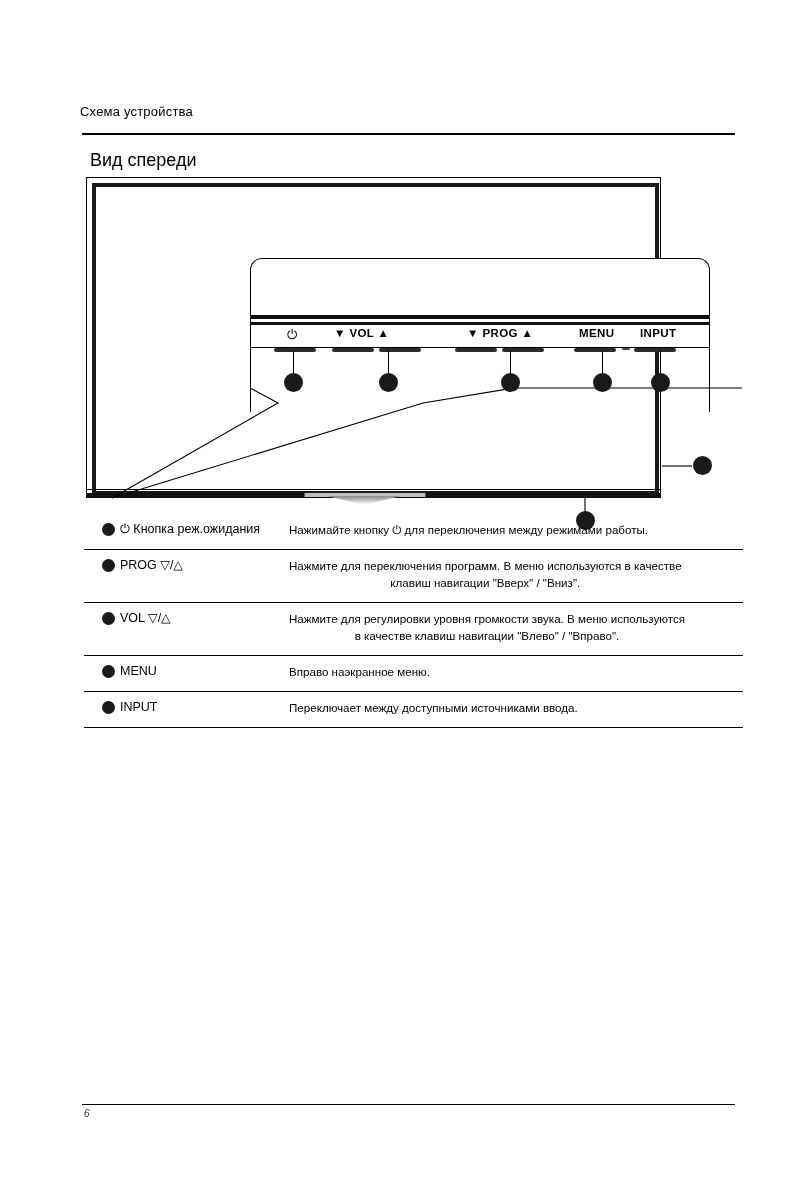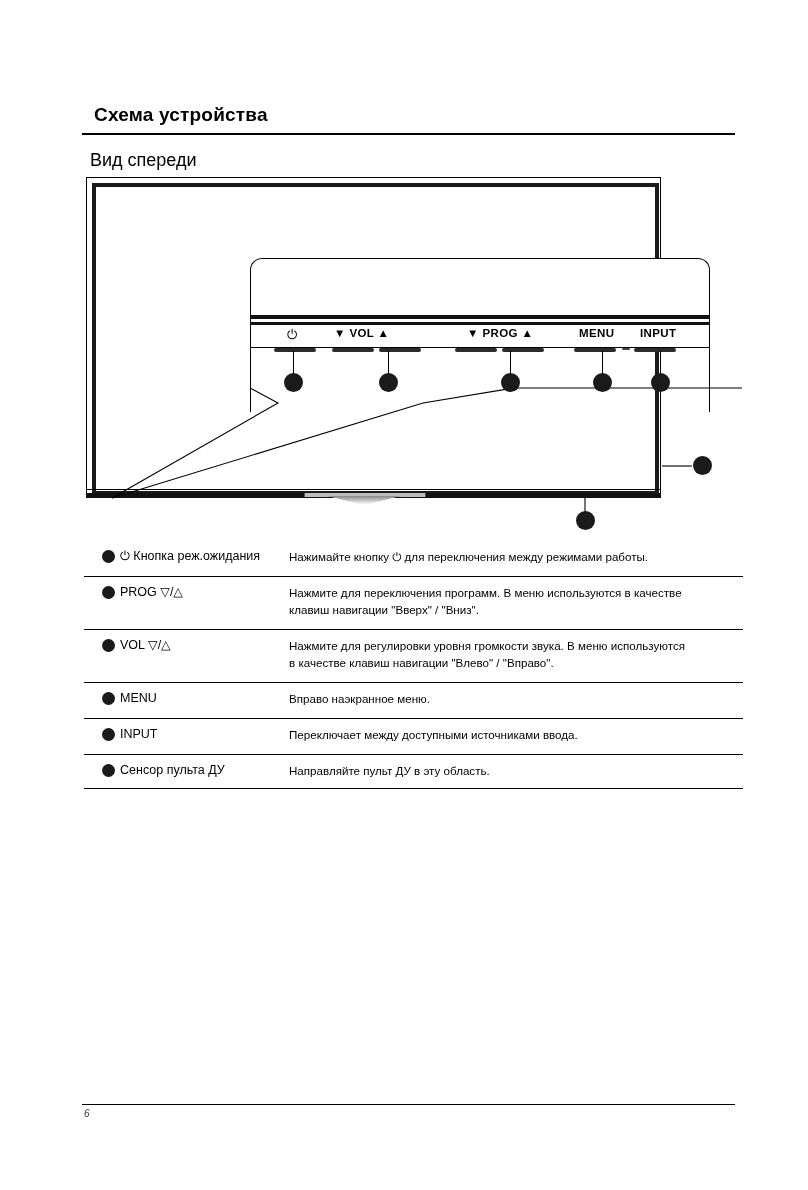--- a/index.html
+++ b/index.html
@@ -12,24 +12,24 @@
     height: 1190px;
     position: relative;
     font-family: "Liberation Sans", sans-serif;
     color: #000000;
     overflow: hidden;
   }
 
   
   #page-title {
     position: absolute;
-    left: 94px;
+    left: 80px;
     top: 104px;
-    font-size: 19px;
-    font-weight: bold;
+    font-size: 13px;
+    font-weight: normal;
     letter-spacing: 0.2px;
   }
   #title-rule {
     position: absolute;
     left: 82px;
     top: 133px;
     width: 653px;
     height: 1.6px;
     background: #000;
   }
@@ -221,22 +221,23 @@
     top: 0;
     width: 660px;
     height: 365px;
     overflow: visible;
   }
 
   
   #legend {
     position: absolute;
     left: 84px;
-    top: 541px;
+    top: 514px;
     width: 659px;
+    text-align: center;
   }
   .legend-row {
     position: relative;
     border-bottom: 1.3px solid #000;
     box-sizing: border-box;
   }
   .legend-row:first-child {
     border-top: none;
   }
   .legend-label {
@@ -412,27 +413,18 @@
   <div class="legend-row" style="height:36px;">
     <div class="legend-label">
       <span class="legend-bullet"></span>
       <span class="legend-label-text">INPUT</span>
     </div>
     <div class="legend-desc">
       <span>Переключает между доступными источниками ввода.</span>
     </div>
   </div>
 
-  <div class="legend-row" style="height:34px;">
-    <div class="legend-label">
-      <span class="legend-bullet"></span>
-      <span class="legend-label-text">Сенсор пульта ДУ</span>
-    </div>
-    <div class="legend-desc">
-      <span>Направляйте пульт ДУ в эту область.</span>
-    </div>
-  </div>
 
 
 </div>
 
 <div id="footer-rule"></div>
 <div id="page-number">6</div>
 
 </body></html>

